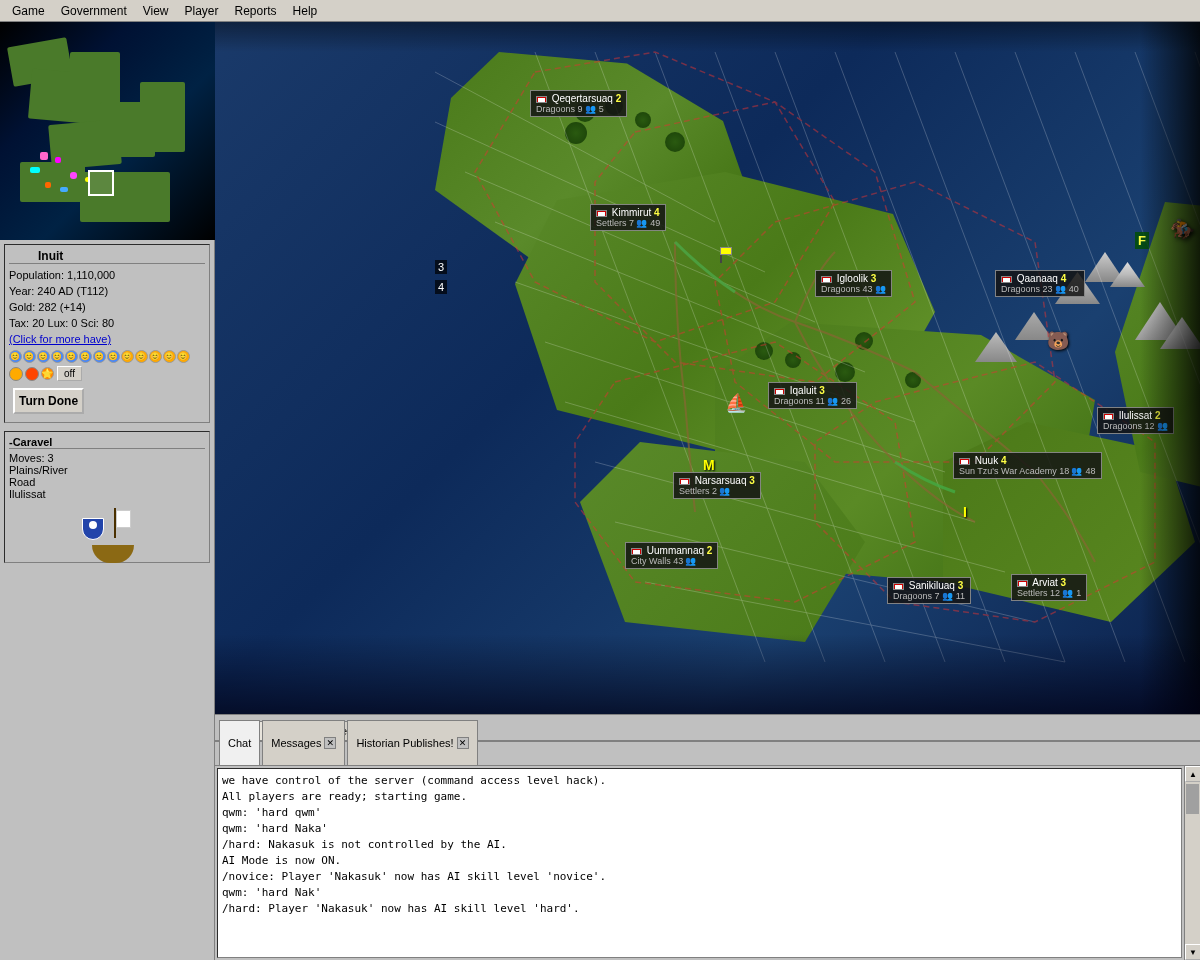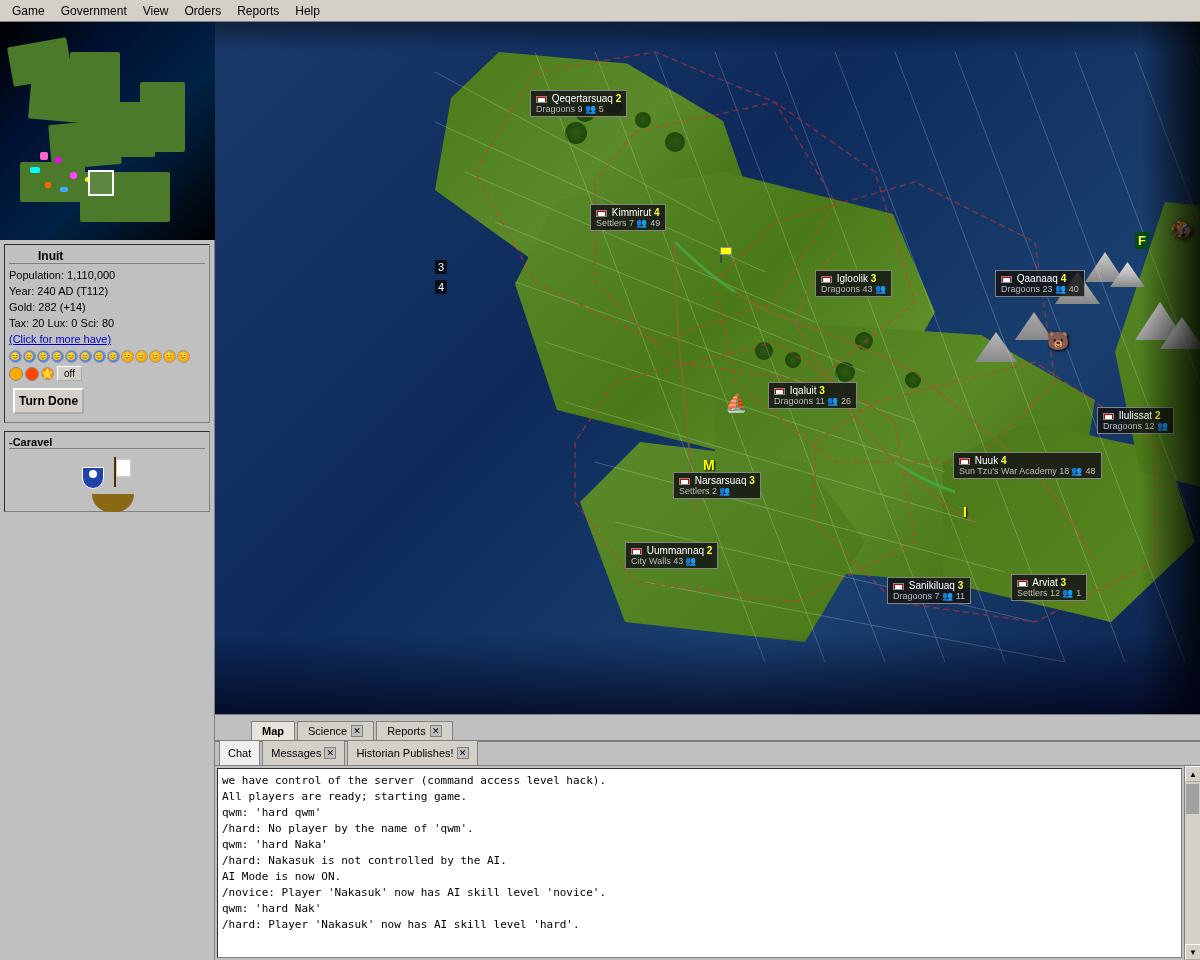--- a/index.html
+++ b/index.html
@@ -209,21 +209,21 @@
     #chat-tabs {
       height: 24px;
       background: #c0c0c0;
       display: flex;
       align-items: flex-end;
       padding: 0 4px;
       gap: 2px;
       border-bottom: 1px solid #808080;
     }
     .chat-tab {
-      padding: 6px 8px;
+      padding: 16px 8px;
       background: #d4d0c8;
       border: 1px solid #808080;
       border-bottom: none;
       cursor: pointer;
       font-size: 11px;
       display: flex;
       align-items: flex-end;
       gap: 3px;
     }
     .chat-tab.active { background: #f0f0f0; }
@@ -341,21 +341,21 @@
       top: 2px;
     }
   </style>
 </head>
 <body>
 
 <div id="menu-bar">
   <span class="menu-item">Game</span>
   <span class="menu-item">Government</span>
   <span class="menu-item">View</span>
-  <span class="menu-item">Orders</span>
+  <span class="menu-item">Player</span>
   <span class="menu-item">Reports</span>
   <span class="menu-item">Help</span>
 </div>
 
 <div id="main-area">
 
   <div id="sidebar">
 
     <div id="minimap">
       <div class="minimap-bg">
@@ -414,20 +414,28 @@
           <div class="happy-face star">⭐</div>
         </div>
         <span class="tax-btn">off</span>
       </div>
 
       <button id="turn-done-btn">Turn Done</button>
     </div>
 
     <div id="unit-info">
       <div class="unit-name">-<span>Caravel</span></div>
+      <div style="display:flex;align-items:flex-start;">
+        <div style="margin-right:8px;">
+          <div>Moves: <span>3</span></div>
+          <div>Plains/River</div>
+          <div>Road</div>
+          <div>Ilulissat</div>
+        </div>
+      </div>
 
       <div style="margin-top:8px;display:flex;justify-content:center;">
         <div class="ship-icon">
           <div style="position:relative;width:55px;height:55px;">
 
             <div style="position:absolute;left:0;top:10px;width:22px;height:22px;background:#2244aa;border:1px solid #fff;border-radius:0 0 11px 11px;">
               <div style="width:8px;height:8px;background:#fff;margin:2px auto;border-radius:50%;"></div>
             </div>
 
             <div class="ship-mast" style="left:32px;"></div>
@@ -669,21 +677,20 @@
           <span class="tab-close">✕</span>
         </div>
       </div>
 
       <div style="display:flex;flex:1;overflow:hidden;">
         <div id="chat-content">
 
         <div>we have control of the server (command access level hack).</div>
             <div>All players are ready; starting game.</div>
             <div>qwm: 'hard qwm'</div>
-            <div>/hard: No player by the name of 'qwm'.</div>
             <div>qwm: 'hard Naka'</div>
             <div>/hard: Nakasuk is not controlled by the AI.</div>
             <div>AI Mode is now ON.</div>
             <div>/novice: Player 'Nakasuk' now has AI skill level 'novice'.</div>
             <div>qwm: 'hard Nak'</div>
             <div>/hard: Player 'Nakasuk' now has AI skill level 'hard'.</div>
           </div>
         <div style="width:16px;background:#d4d0c8;border-left:1px solid #808080;display:flex;flex-direction:column;">
           <div class="scroll-btn">▲</div>
           <div style="flex:1;background:#d4d0c8;">

